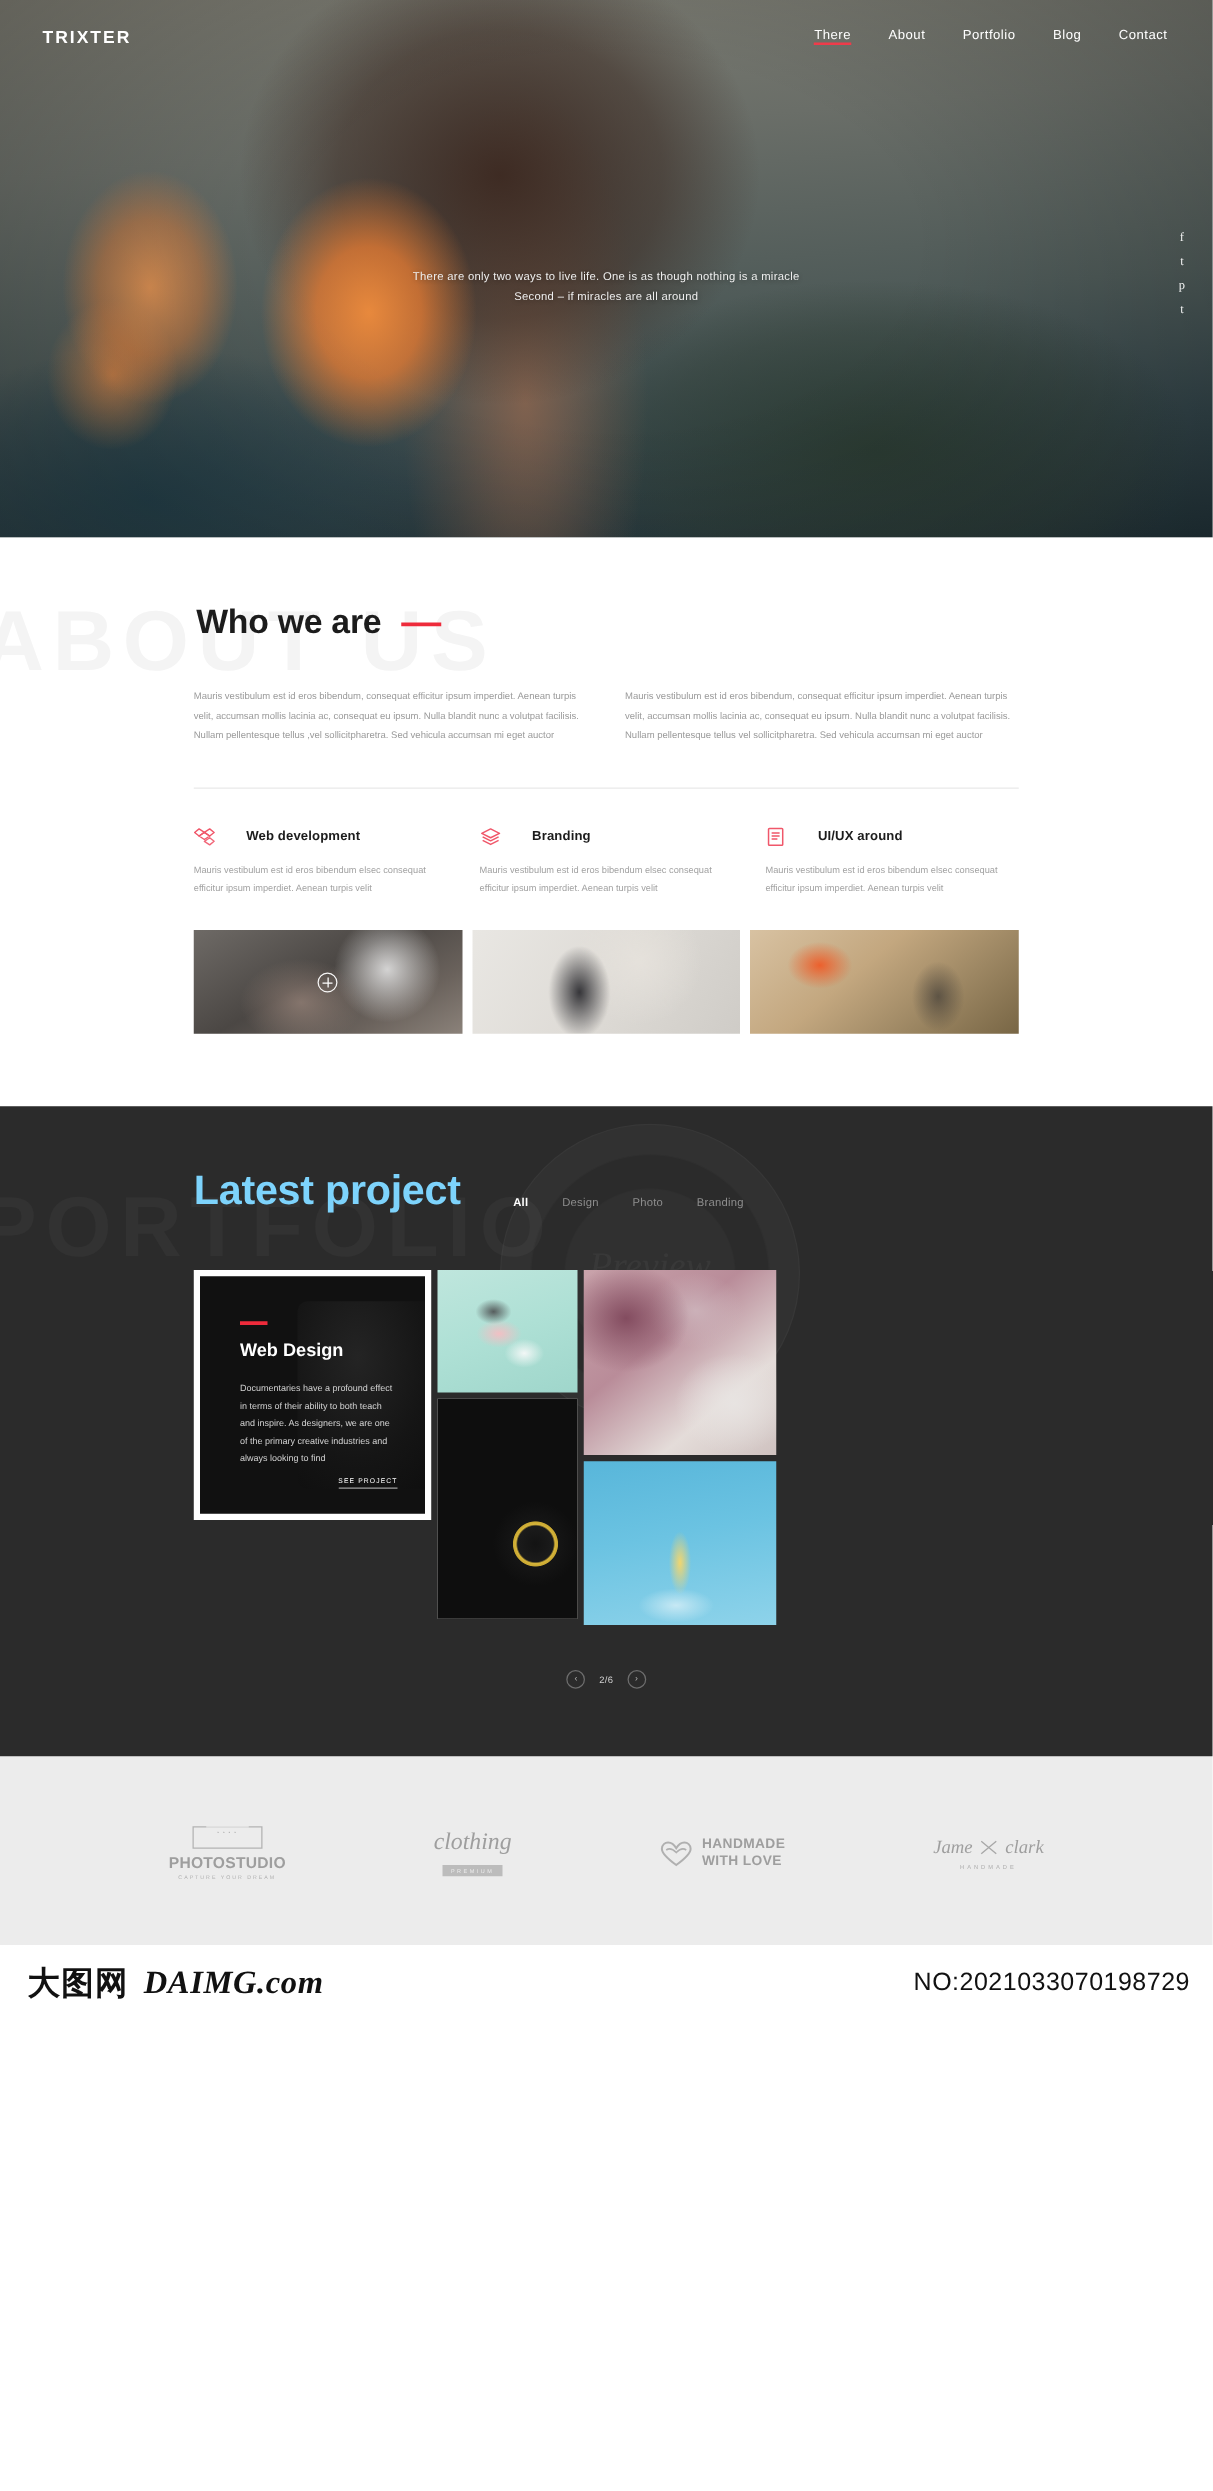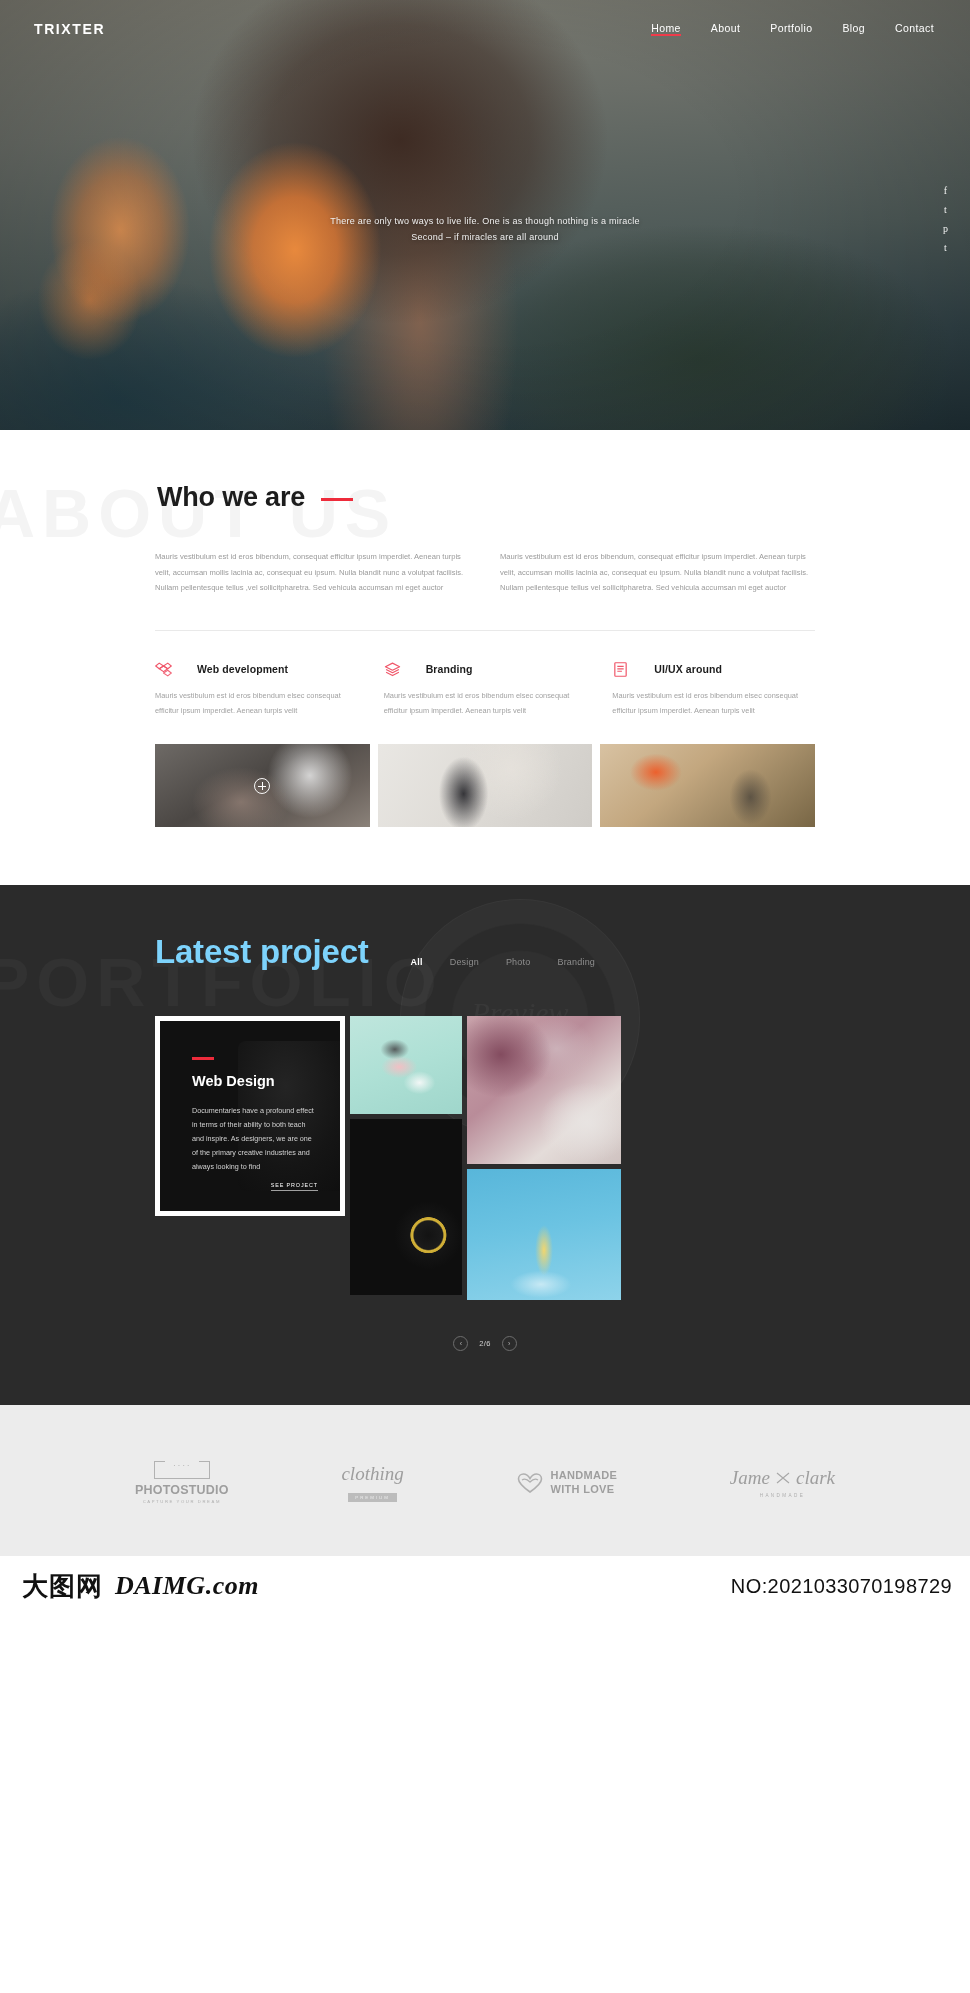--- a/index.html
+++ b/index.html
@@ -377,21 +377,21 @@
     font-size: 4.4px; letter-spacing: 2px;
     padding: 2px 7px;
   }
   .p-handmade { display: flex; align-items: center; gap: 8px; }
   .p-heart {
     width: 26px; height: 22px; position: relative;
   }
   .p-heart svg { width: 26px; height: 22px; }
   .p-hm-text { text-align: left; font-size: 11px; font-weight: bold; line-height: 1.25; color: #9e9e9e; letter-spacing: .3px; }
   .p-same { text-align: center; }
-  .p-same-top { font-family: "Liberation Serif", serif; font-style: italic; font-size: 19px; color: #9e9e9e; display: flex; align-items: center; gap: 5px; justify-content: flex-end; }
+  .p-same-top { font-family: "Liberation Serif", serif; font-style: italic; font-size: 15px; color: #9e9e9e; display: flex; align-items: center; gap: 5px; justify-content: flex-end; }
   .p-same-sub { margin-top: 4px; font-size: 4.6px; letter-spacing: 2.4px; color: #aeaeae; }
 
   
   .footer-bar {
     height: 60px;
     background: #ffffff;
     display: flex; align-items: center;
     padding: 0 18px 0 22px;
   }
   .fb-cn {
@@ -415,21 +415,21 @@
 
 <div class="page">
 
   <section class="hero">
     <div class="hero-photo"></div>
     <div class="hero-vignette"></div>
 
     <nav class="nav">
       <div class="brand">TRIXTER</div>
       <div class="nav-menu">
-        <a class="nav-link active">Home</a>
+        <a class="nav-link active">There</a>
         <a class="nav-link">About</a>
         <a class="nav-link">Portfolio</a>
         <a class="nav-link">Blog</a>
         <a class="nav-link">Contact</a>
       </div>
     </nav>
 
     <div class="hero-center">
       <div class="hero-sub">
         <div>There are only two ways to live life. One is as though nothing is a miracle</div>

